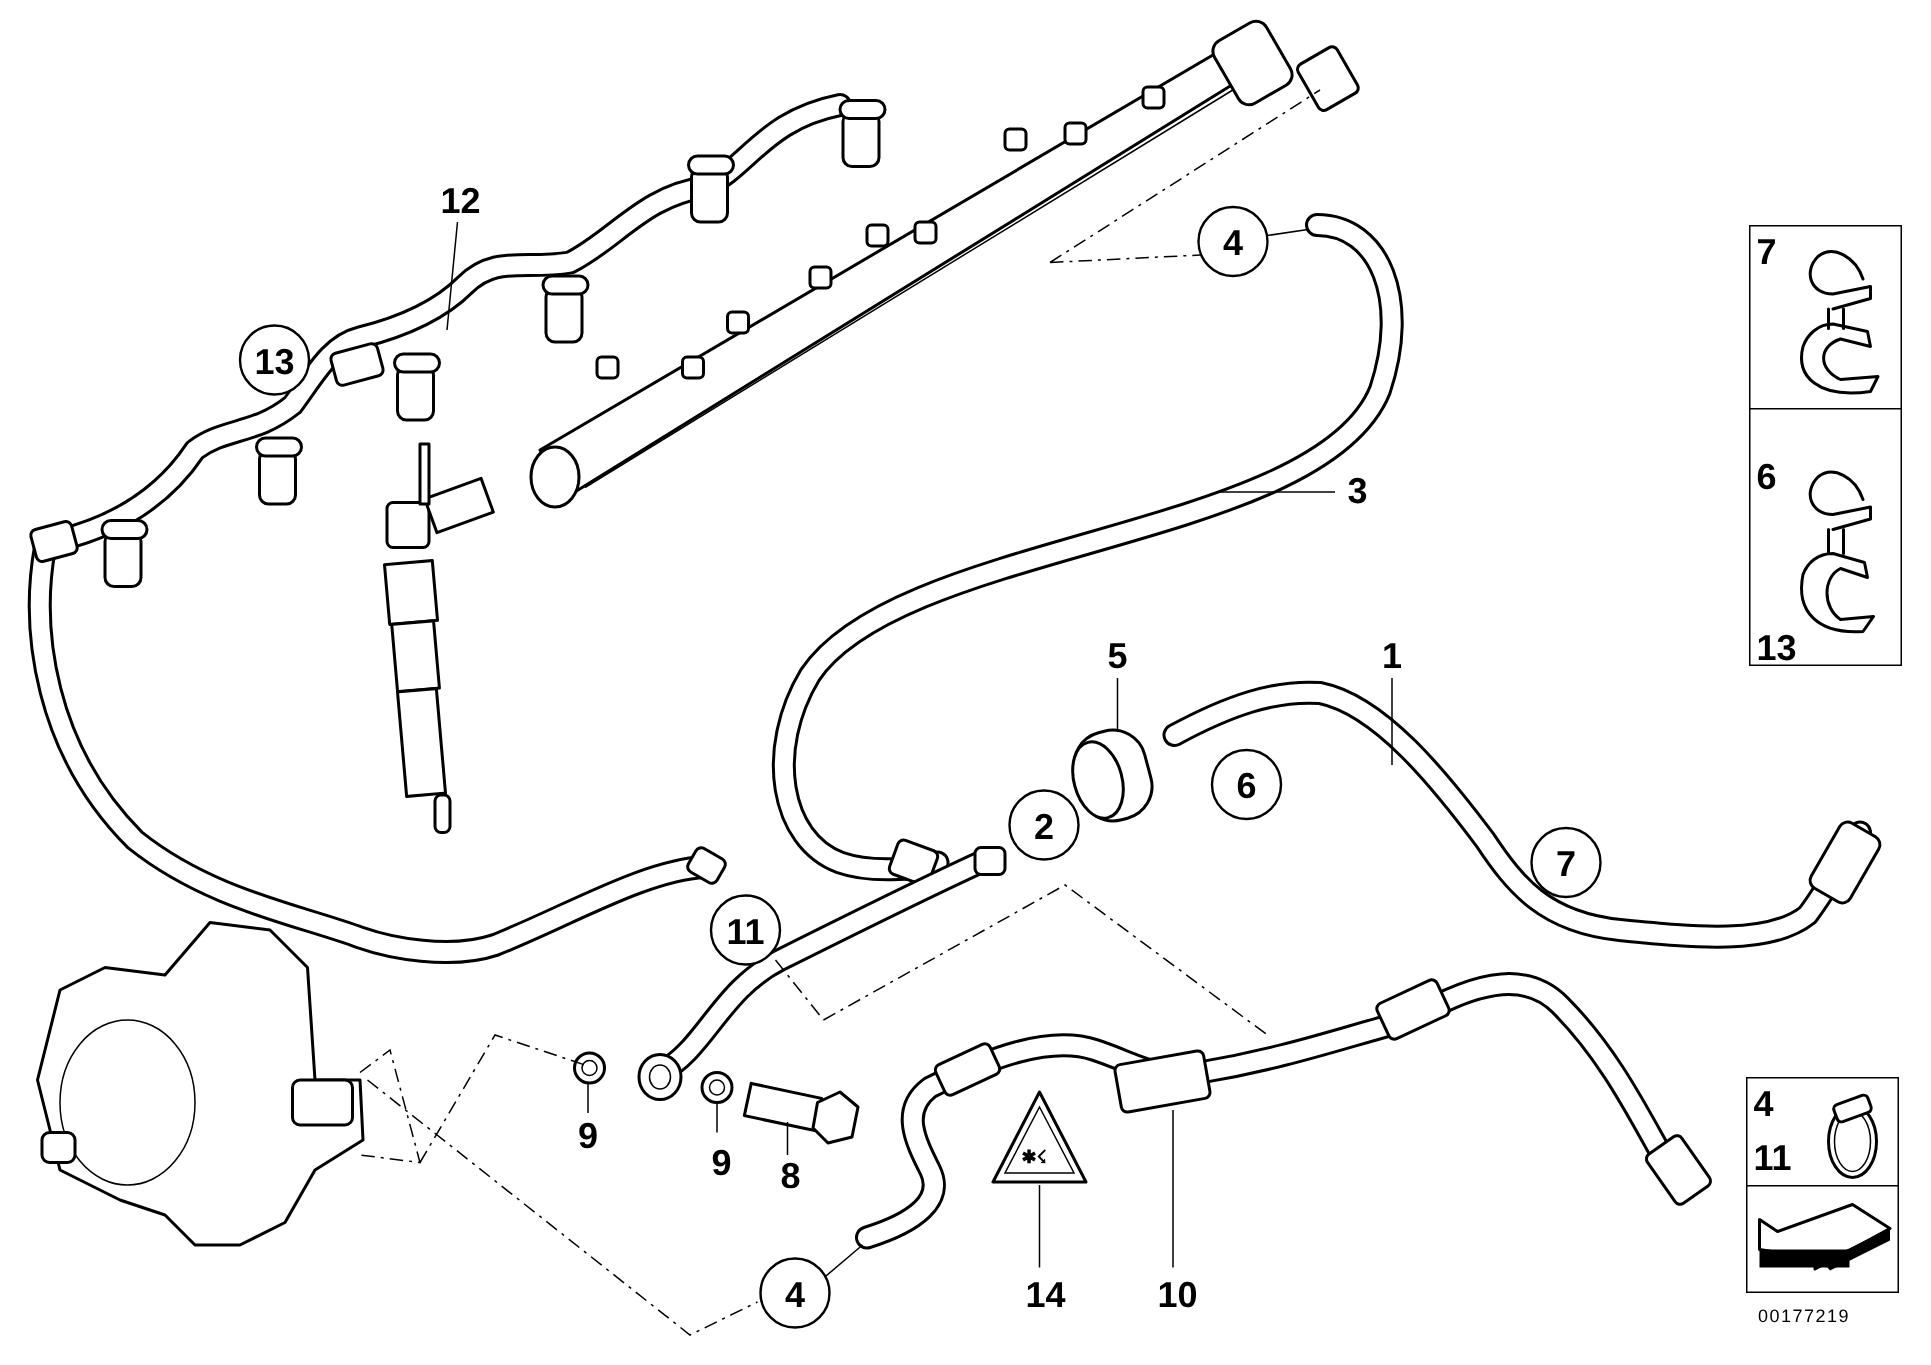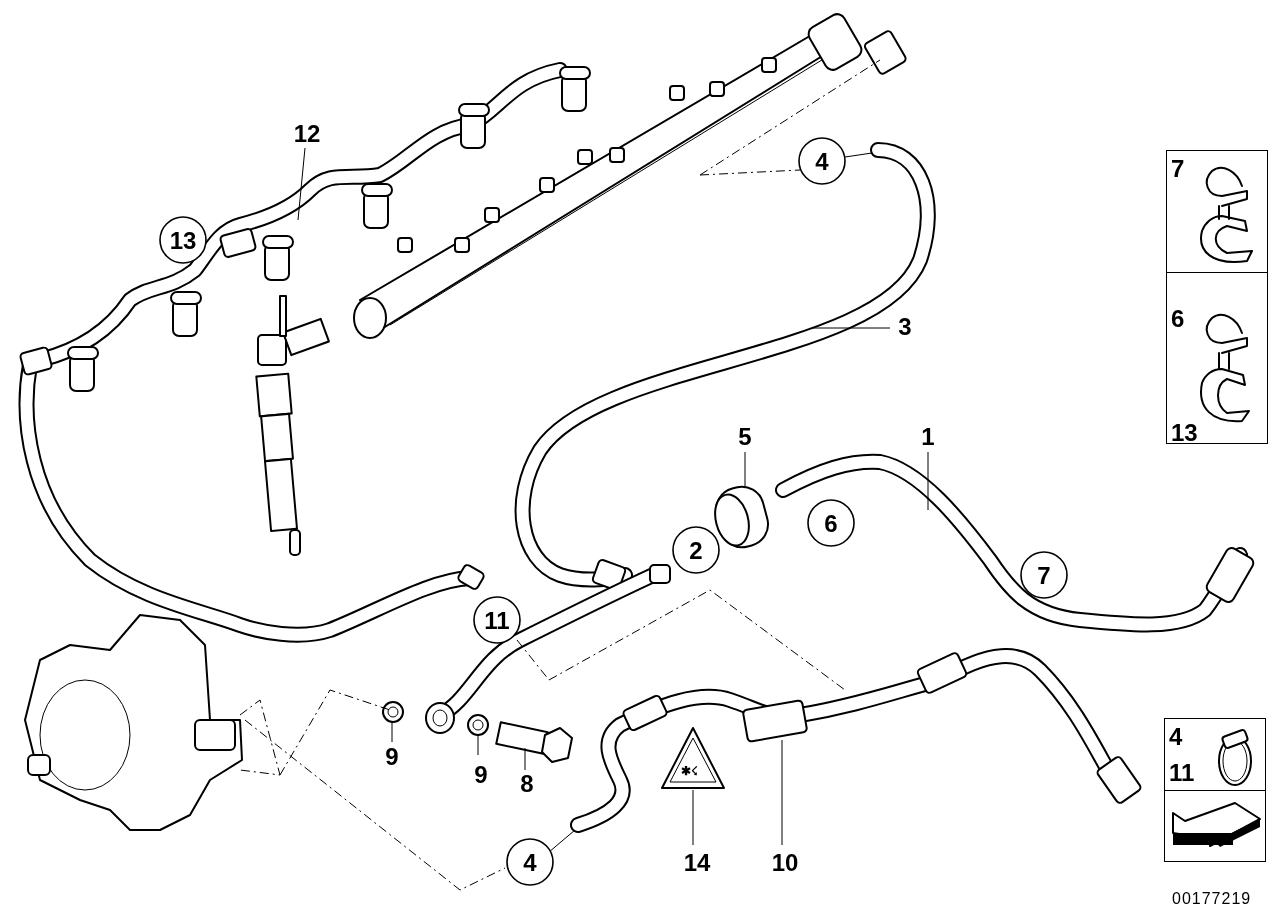--- a/index.html
+++ b/index.html
@@ -8,21 +8,21 @@
   .ln{fill:none;stroke:#000;stroke-width:2;stroke-linejoin:round;stroke-linecap:round;}
   .thin{fill:none;stroke:#000;stroke-width:1;}
   .dash{fill:none;stroke:#000;stroke-width:1;stroke-dasharray:9 4 2 4;}
   .hose{fill:none;stroke:#000;stroke-width:16;stroke-linecap:round;stroke-linejoin:round;}
   .hosei{fill:none;stroke:#fff;stroke-width:12;stroke-linecap:round;stroke-linejoin:round;}
   .part{fill:#fff;stroke:#000;stroke-width:2;stroke-linejoin:round;}
   .lbl{font-family:"Liberation Sans",sans-serif;font-weight:bold;font-size:24px;fill:#000;}
   .circ{fill:#fff;stroke:#000;stroke-width:1.6;}
   .box{position:absolute;border:1.5px solid #000;background:#fff;}
   .boxlbl{position:absolute;font-weight:bold;font-size:24px;line-height:24px;}
-  .ref{position:absolute;font-size:16px;letter-spacing:1px;margin-top:20px;}
+  .ref{position:absolute;font-size:12px;letter-spacing:1px;}
 </style>
 </head>
 <body>
 
 <svg width="1287" height="910" viewBox="0 0 1287 910">
 
   <g>
     <path class="hose" d="M30,365 C20,420 30,500 90,560 C140,600 200,610 240,625 C260,632 300,640 330,630 C380,610 430,580 470,578"></path>
     <path class="hosei" d="M30,365 C20,420 30,500 90,560 C140,600 200,610 240,625 C260,632 300,640 330,630 C380,610 430,580 470,578"></path>
     <path class="hose" d="M40,360 C80,350 110,330 130,300 C150,285 170,290 195,270 C210,250 220,230 240,225 C280,215 300,200 310,190 C330,170 350,180 380,175 C410,160 430,130 470,125 C500,110 510,80 560,70"></path>

